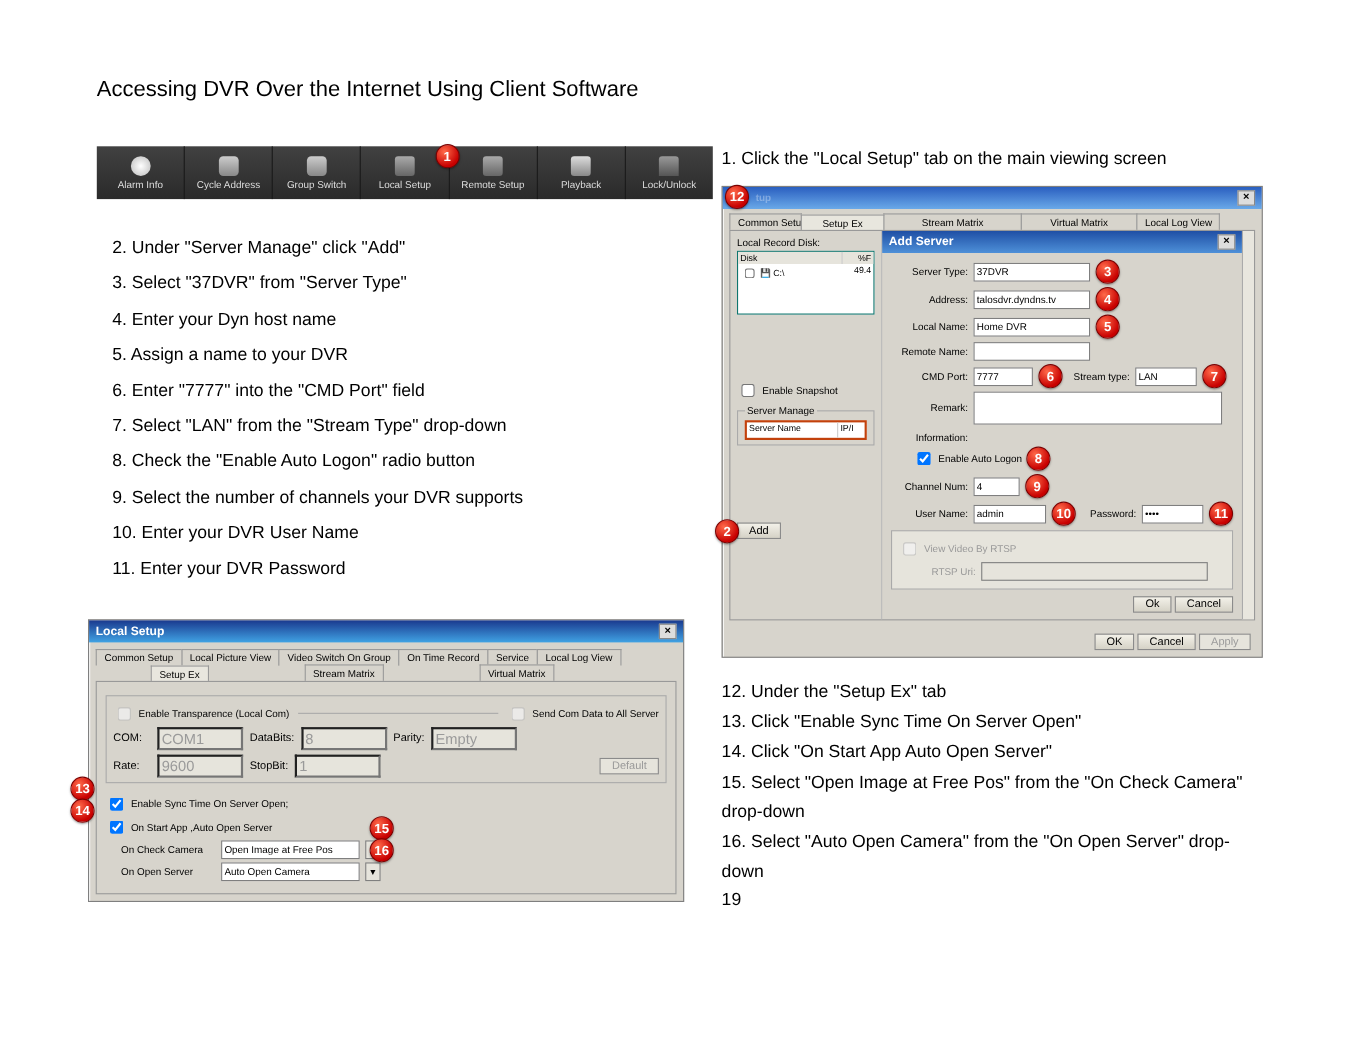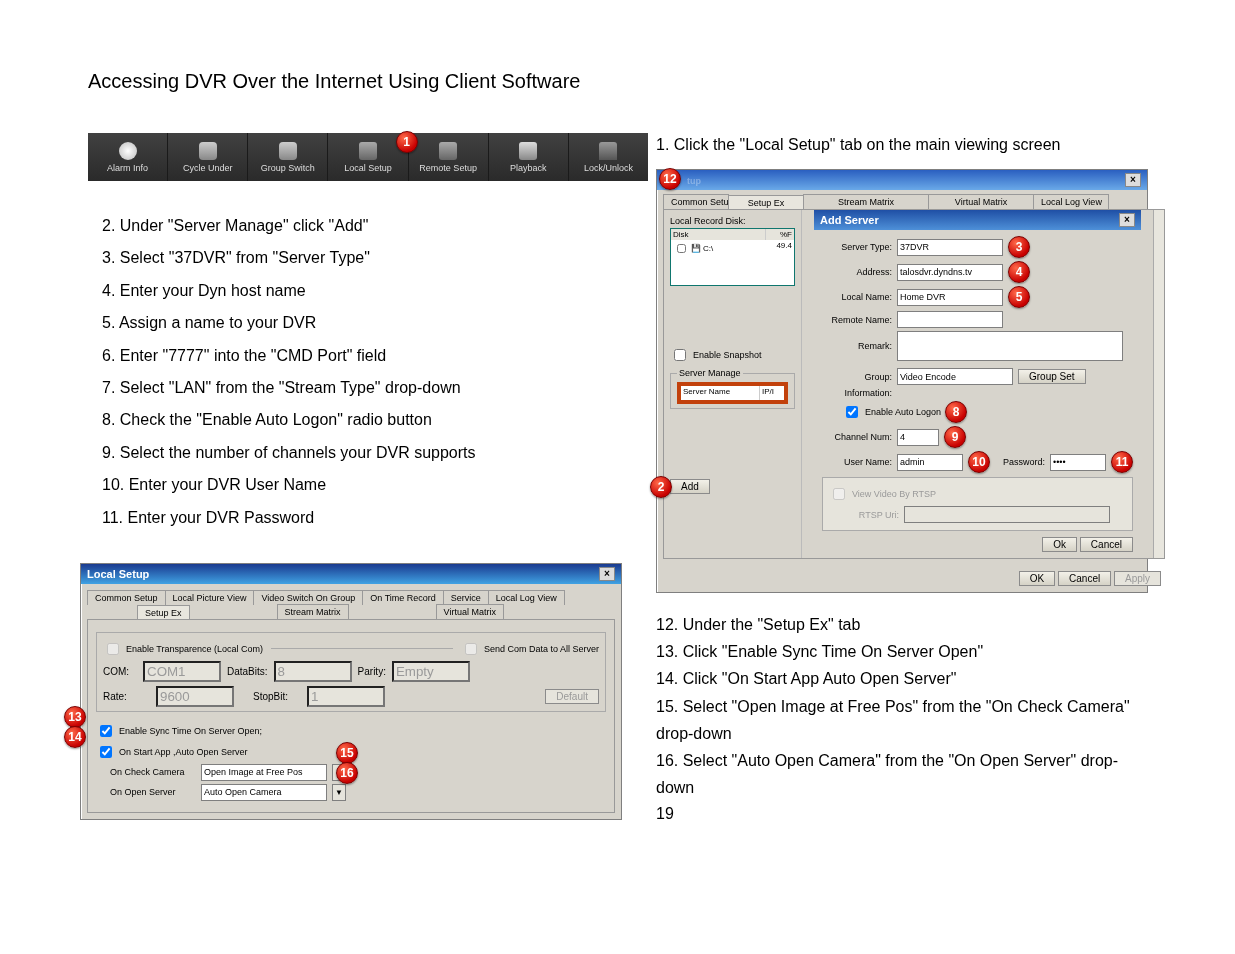--- a/index.html
+++ b/index.html
@@ -183,21 +183,21 @@
 
     <div style="width:560px">
 
       <div class="toolbar">
         <div class="btn">
           <span class="ico alarm"></span>
           <span>Alarm Info</span>
         </div>
         <div class="btn">
           <span class="ico cycle"></span>
-          <span>Cycle Under</span>
+          <span>Cycle Address</span>
         </div>
         <div class="btn">
           <span class="ico cycle"></span>
           <span>Group Switch</span>
         </div>
         <div class="btn" style="position:relative">
           <span class="ico local"></span>
           <span>Local Setup</span>
           <span class="marker" style="top:-2px; right:-10px;">1</span>
         </div>
@@ -256,21 +256,21 @@
               <span>Send Com Data to All Server</span>
             </div>
             <div style="display:flex;gap:6px;align-items:center">
               <label style="width:34px">COM:</label>
               <input type="text" class="disabled" style="width: 70px;" value="COM1">
               <label>DataBits:</label>
               <input type="text" class="disabled" style="width: 70px;" value="8">
               <label>Parity:</label>
               <input type="text" class="disabled" style="width: 70px;" value="Empty">
             </div>
-            <div style="display:flex;gap:19px;align-items:center;margin-top:4px">
+            <div style="display:flex;gap:6px;align-items:center;margin-top:4px">
               <label style="width:34px">Rate:</label>
               <input type="text" class="disabled" style="width: 70px;" value="9600">
               <label>StopBit:</label>
               <input type="text" class="disabled" style="width: 70px;" value="1">
               <span style="flex:1"></span>
               <button class="btngray disabled">Default</button>
             </div>
           </fieldset>
 
           <div class="chk" style="margin-top:10px">
@@ -313,21 +313,21 @@
         </div>
         <div style="display:flex">
           <div style="flex:1">
             <div class="tabs" style="margin-top:4px">
               <span class="tab" style="width:50px;text-align:center">Common Setup</span>
               <span class="tab active" style="width:60px;text-align:center">Setup Ex</span>
               <span class="tab" style="width:110px;text-align:center">Stream Matrix</span>
               <span class="tab" style="width:90px;text-align:center">Virtual Matrix</span>
               <span class="tab" style="width:60px;text-align:center">Local Log View</span>
             </div>
-            <div class="panelbody" style="display:flex;gap:12px;position:relative;padding:0">
+            <div class="panelbody" style="display:flex;gap:0;position:relative;padding:0">
 
               <div style="width:125px;padding:6px;border-right:1px solid #bbb">
                 <div style="font-size:9px;margin-bottom:2px">Local Record Disk:</div>
                 <div style="border:1px solid #0f766e;background:#fff;height:56px;font-size:8px">
                   <div style="display:flex;background:#e6e4dc">
                     <span style="flex:1;padding:1px 2px;border-right:1px solid #ccc">Disk</span>
                     <span style="width:24px;padding:1px 2px;text-align:right">%F</span>
                   </div>
                   <div style="display:flex">
                     <span style="flex:1;padding:1px 2px;display:flex;align-items:center;gap:2px">
@@ -337,21 +337,21 @@
                     </span>
                     <span style="width:24px;padding:1px 2px;text-align:right">49.4</span>
                   </div>
                 </div>
                 <div class="chk" style="margin-top:60px">
                   <input type="checkbox" style="">
                   <span>Enable Snapshot</span>
                 </div>
                 <fieldset class="grp">
                   <legend>Server Manage</legend>
-                  <div style="border:4px solid #c2410c;background:#fff;height:14px;font-size:8px;display:flex">
+                  <div style="border:2px solid #c2410c;background:#fff;height:14px;font-size:8px;display:flex">
                     <span style="flex:1;padding:1px 2px;border-right:1px solid #ccc">Server Name</span>
                     <span style="width:20px;padding:1px 2px">IP/I</span>
                   </div>
                 </fieldset>
                 <div style="position:relative;margin-top:70px">
                   <button class="btngray">Add</button>
                   <span class="marker" style="left:-20px;top:-3px;">2</span>
                 </div>
               </div>
 
@@ -374,29 +374,32 @@
                   <div class="field">
                     <label>Local Name:</label>
                     <input type="text" style="width: 100px;" value="Home DVR">
                     <span class="marker" style="position:static">5</span>
                   </div>
                   <div class="field">
                     <label>Remote Name:</label>
                     <input type="text" style="width: 100px;">
                   </div>
                   <div class="field">
+                    <label>CMD Port:</label>
+                    <input type="text" style="width: 48px;" value="7777">
+                    <span class="marker" style="position:static">6</span>
+                    <label style="width:56px">Stream type:</label>
+                    <input type="text" style="width: 50px;" value="LAN">
+                    <span class="marker" style="position:static">7</span>
+                  </div>
+                  <div class="field">
                     <label>Remark:</label>
                     <textarea style="width: 220px; height: 24px; font-size: 9px; border: 1px solid rgb(127, 127, 127); resize: none;"></textarea>
                   </div>
                   <div style="height:4px"></div>
-                  <div class="field">
-                    <label>Group:</label>
-                    <input type="text" style="width: 110px;" value="Video Encode">
-                    <button class="btngray">Group Set</button>
-                  </div>
                   <div class="field">
                     <label>Information:</label>
                   </div>
                   <div class="chk" style="margin-left:20px">
                     <input type="checkbox" checked="" style="">
                     <span>Enable Auto Logon</span>
                     <span class="marker" style="position:static">8</span>
                   </div>
                   <div class="field">
                     <label>Channel Num:</label>

